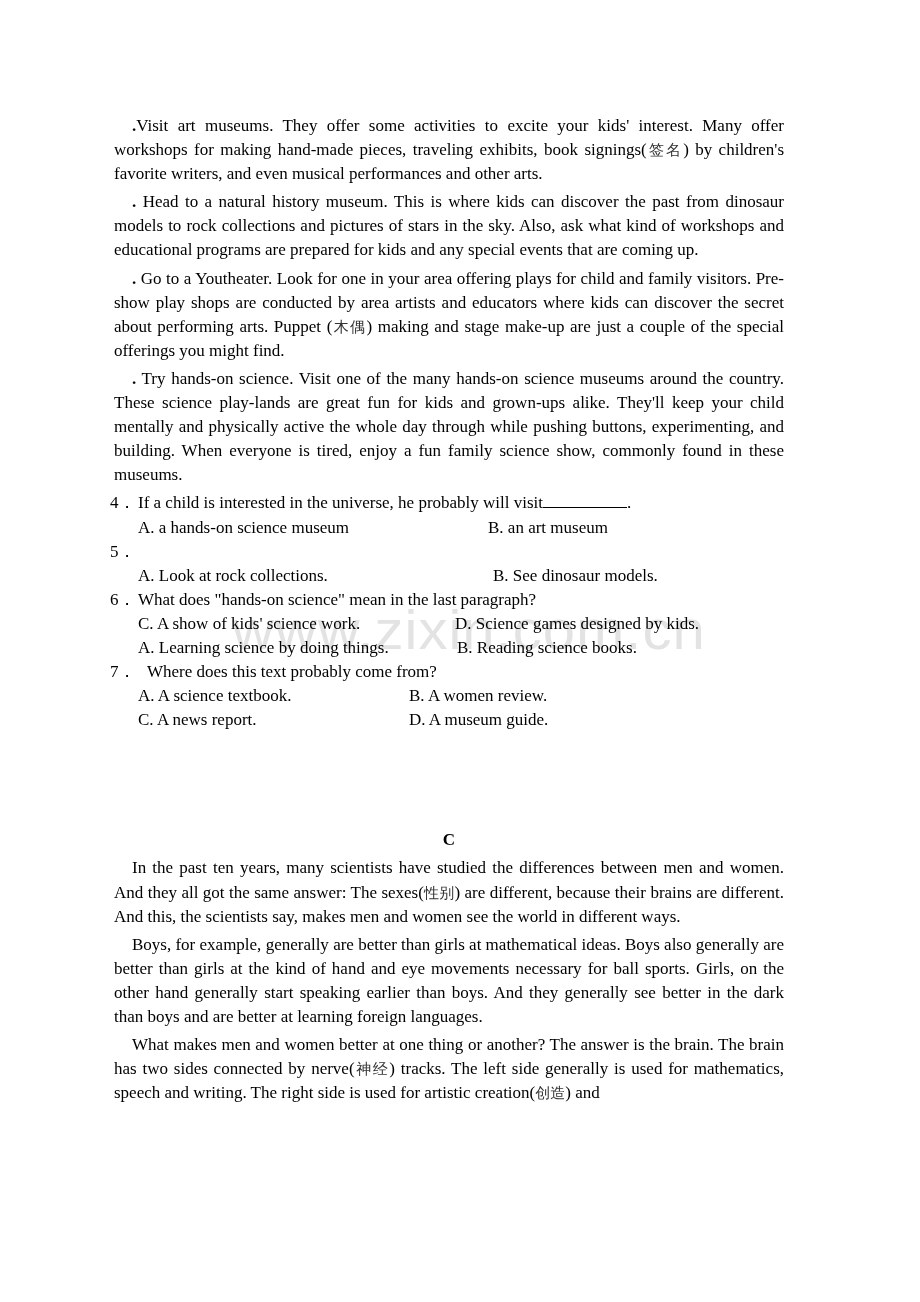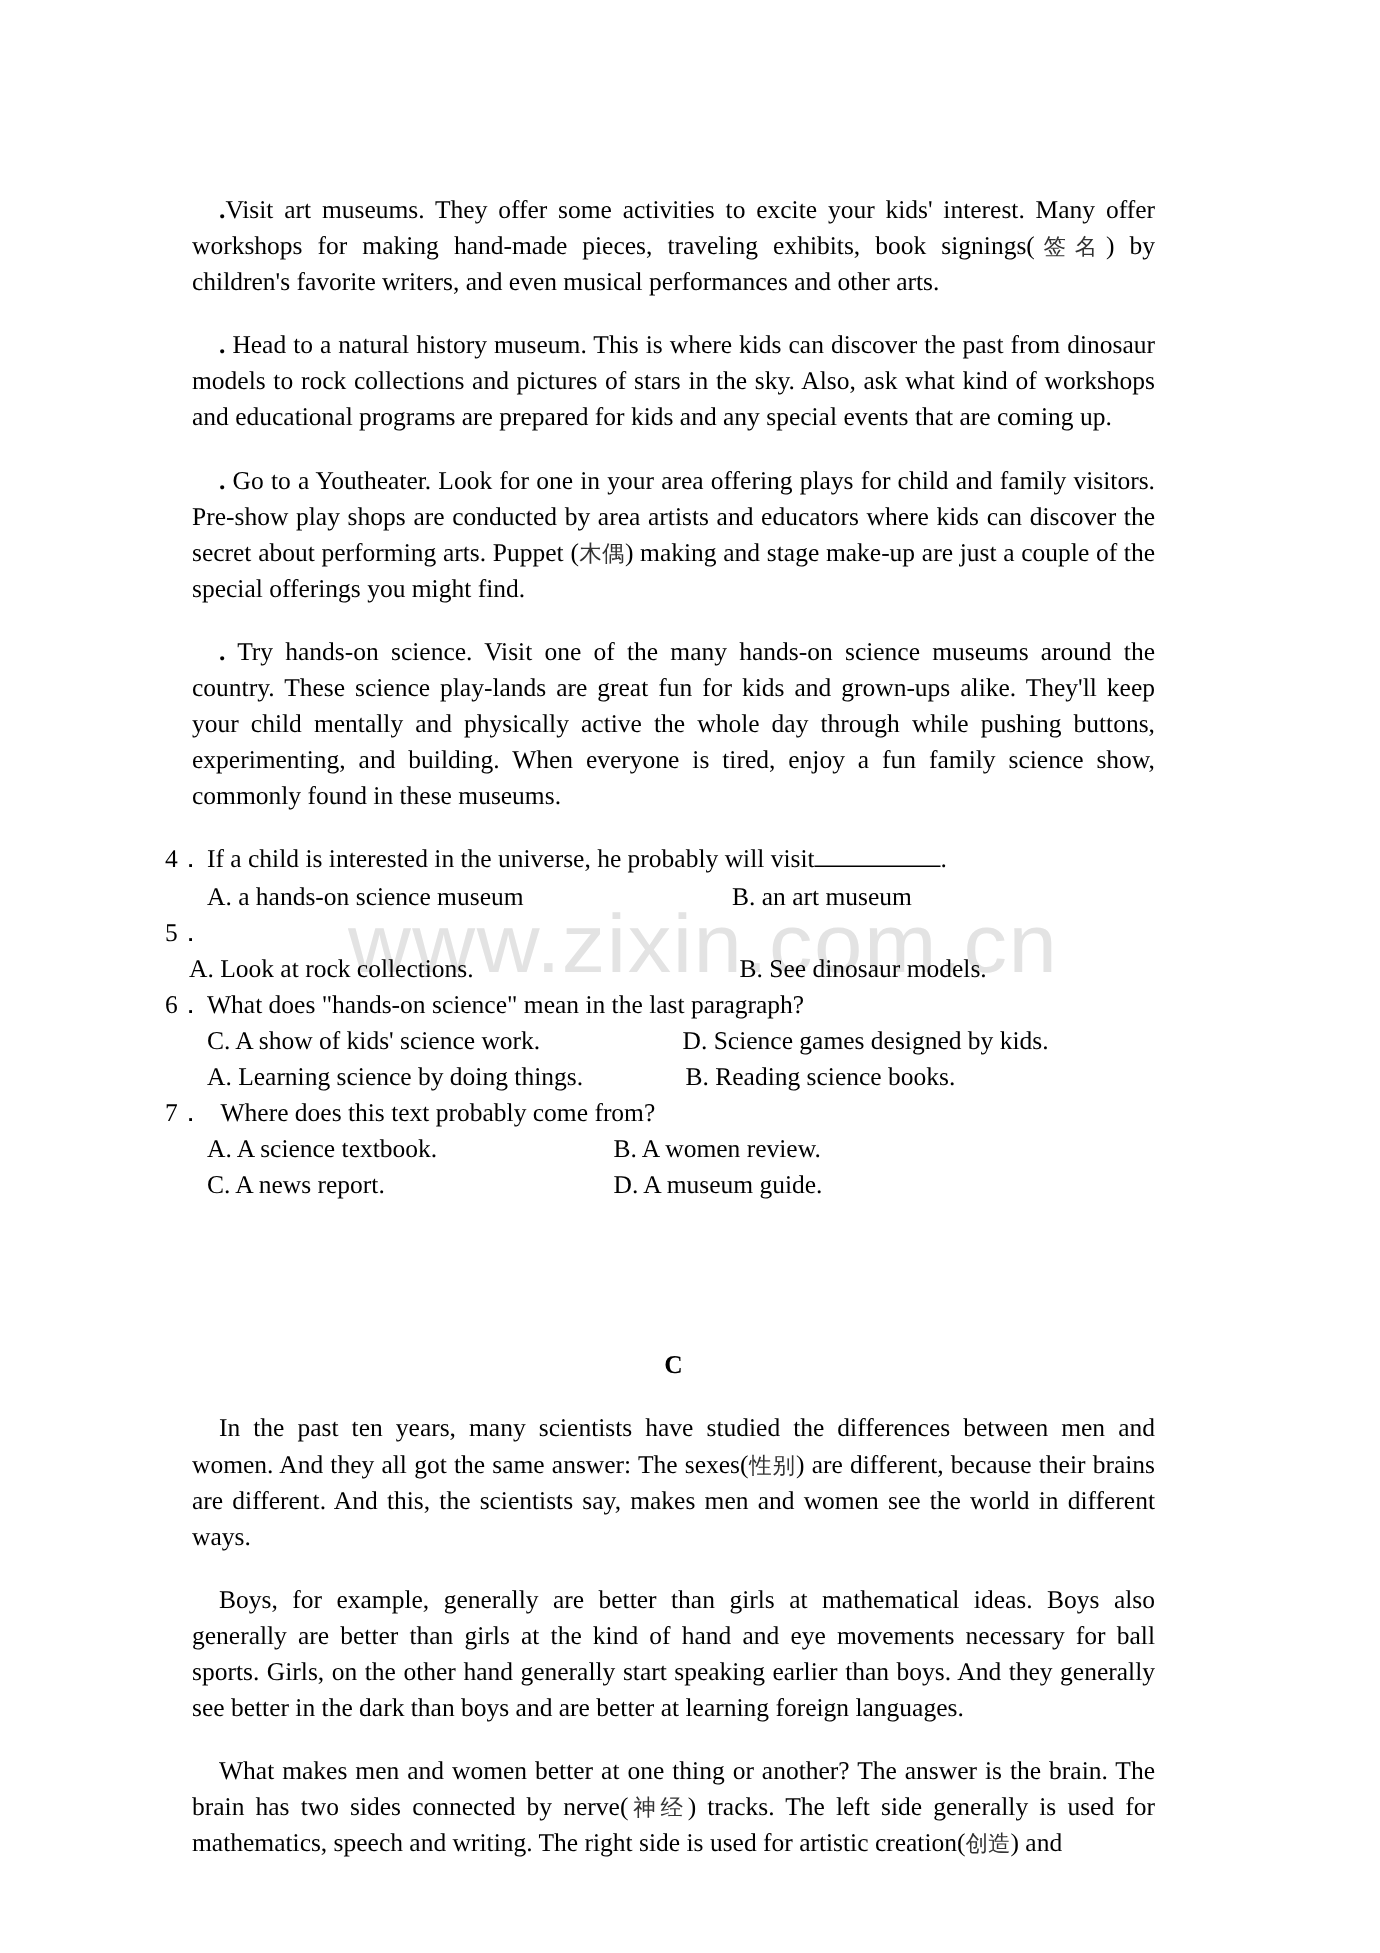--- a/index.html
+++ b/index.html
@@ -1,19 +1,19 @@
 <!DOCTYPE html>
 <html><head>
 <meta charset="utf-8">
 <style>
   html, body { margin: 0; padding: 0; background: #ffffff; }
   body { width: 920px; height: 1302px; position: relative; overflow: hidden;
          font-family: "Liberation Serif", serif; color: #000; }
   .page { position: absolute; left: 110px; top: 110px; width: 678px; font-size: 17px; line-height: 24.1px; }
-  .para { text-align: justify; text-indent: 18px; margin: 18px; }
+  .para { text-align: justify; text-indent: 18px; margin: 4px; }
   .para .dot { font-weight: bold; }
   .q { margin: 0; display: flex; }
   .q .num { width: 28px; flex: none; }
   .q.q7 .num { width: 37px; }
   .opts { position: relative; height: 24.1px; margin: 0; }
   .opts span { position: absolute; top: 0; white-space: nowrap; }
   .cjk { font-family: "DejaVu Sans", sans-serif; font-size: 15px; color: #333; }
   .section-title { text-align: center; font-weight: bold; margin: 0; }
   .watermark { position: absolute; left: 232px; top: 596px; font-family: "Liberation Sans", sans-serif;
                font-size: 58px; color: #e3e3e3; letter-spacing: 1px; z-index: 0; white-space: nowrap;
@@ -42,21 +42,21 @@
     </p>
   <div class="opts">
     <span style="left:28px">A. a hands-on science museum</span>
     <span style="left:378px">B. an art museum</span>
   </div>
 
   <p class="q">
       <span class="num">5．</span>
     </p>
   <div class="opts">
-    <span style="left:16px">A. Look at rock collections.</span>
+    <span style="left:28px">A. Look at rock collections.</span>
     <span style="left:383px">B. See dinosaur models.</span>
   </div>
 
   <p class="q">
       <span class="num">6．</span>
       <span>What does "hands-on science" mean in the last paragraph?</span>
     </p>
   <div class="opts">
     <span style="left:28px">C. A show of kids' science work.</span>
     <span style="left:345px">D. Science games designed by kids.</span>

